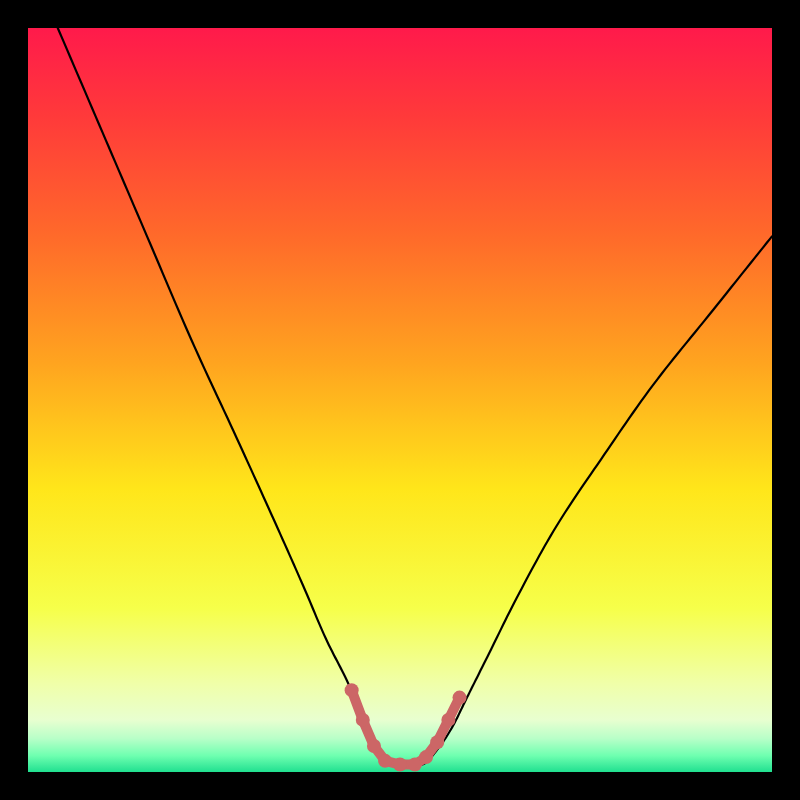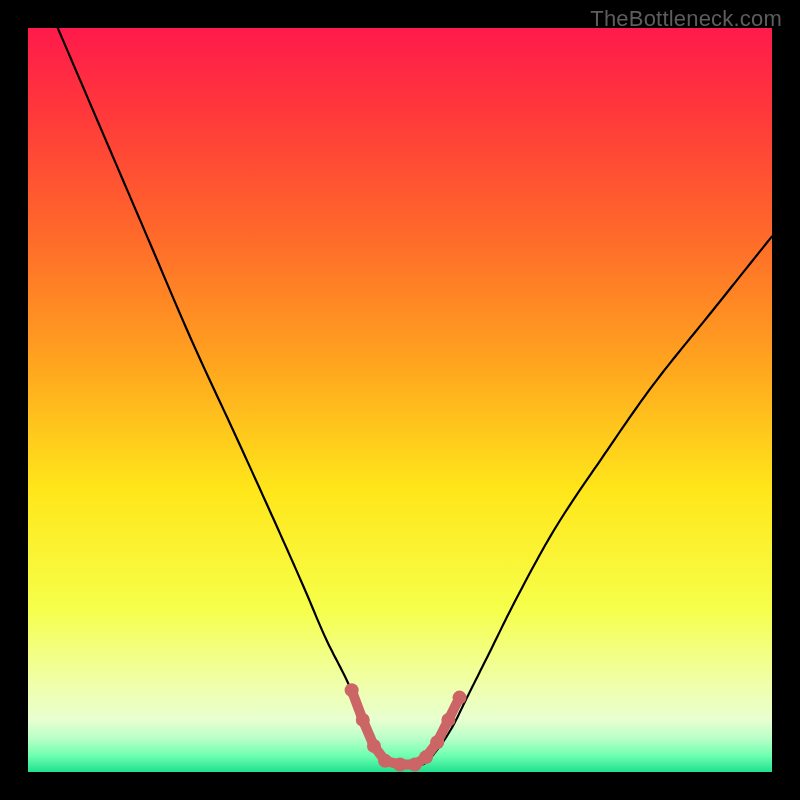--- a/index.html
+++ b/index.html
@@ -56,21 +56,20 @@
   }
   .marker-dot {
     fill: #cc6666;
   }
 </style>
 </head>
 <body>
 
 <div class="frame">
 
-  <div class="watermark">TheBottleneck.com</div>
 
   <div class="plot-wrap">
     <svg class="plot" viewBox="0 0 744 744">
       <defs>
         <linearGradient id="bg-grad" x1="0" y1="0" x2="0" y2="1">
             <stop offset="0.00%" stop-color="#ff1a4b"></stop>
             <stop offset="12.00%" stop-color="#ff3a3a"></stop>
             <stop offset="28.00%" stop-color="#ff6a2a"></stop>
             <stop offset="45.00%" stop-color="#ffa41f"></stop>
             <stop offset="62.00%" stop-color="#ffe61a"></stop>

